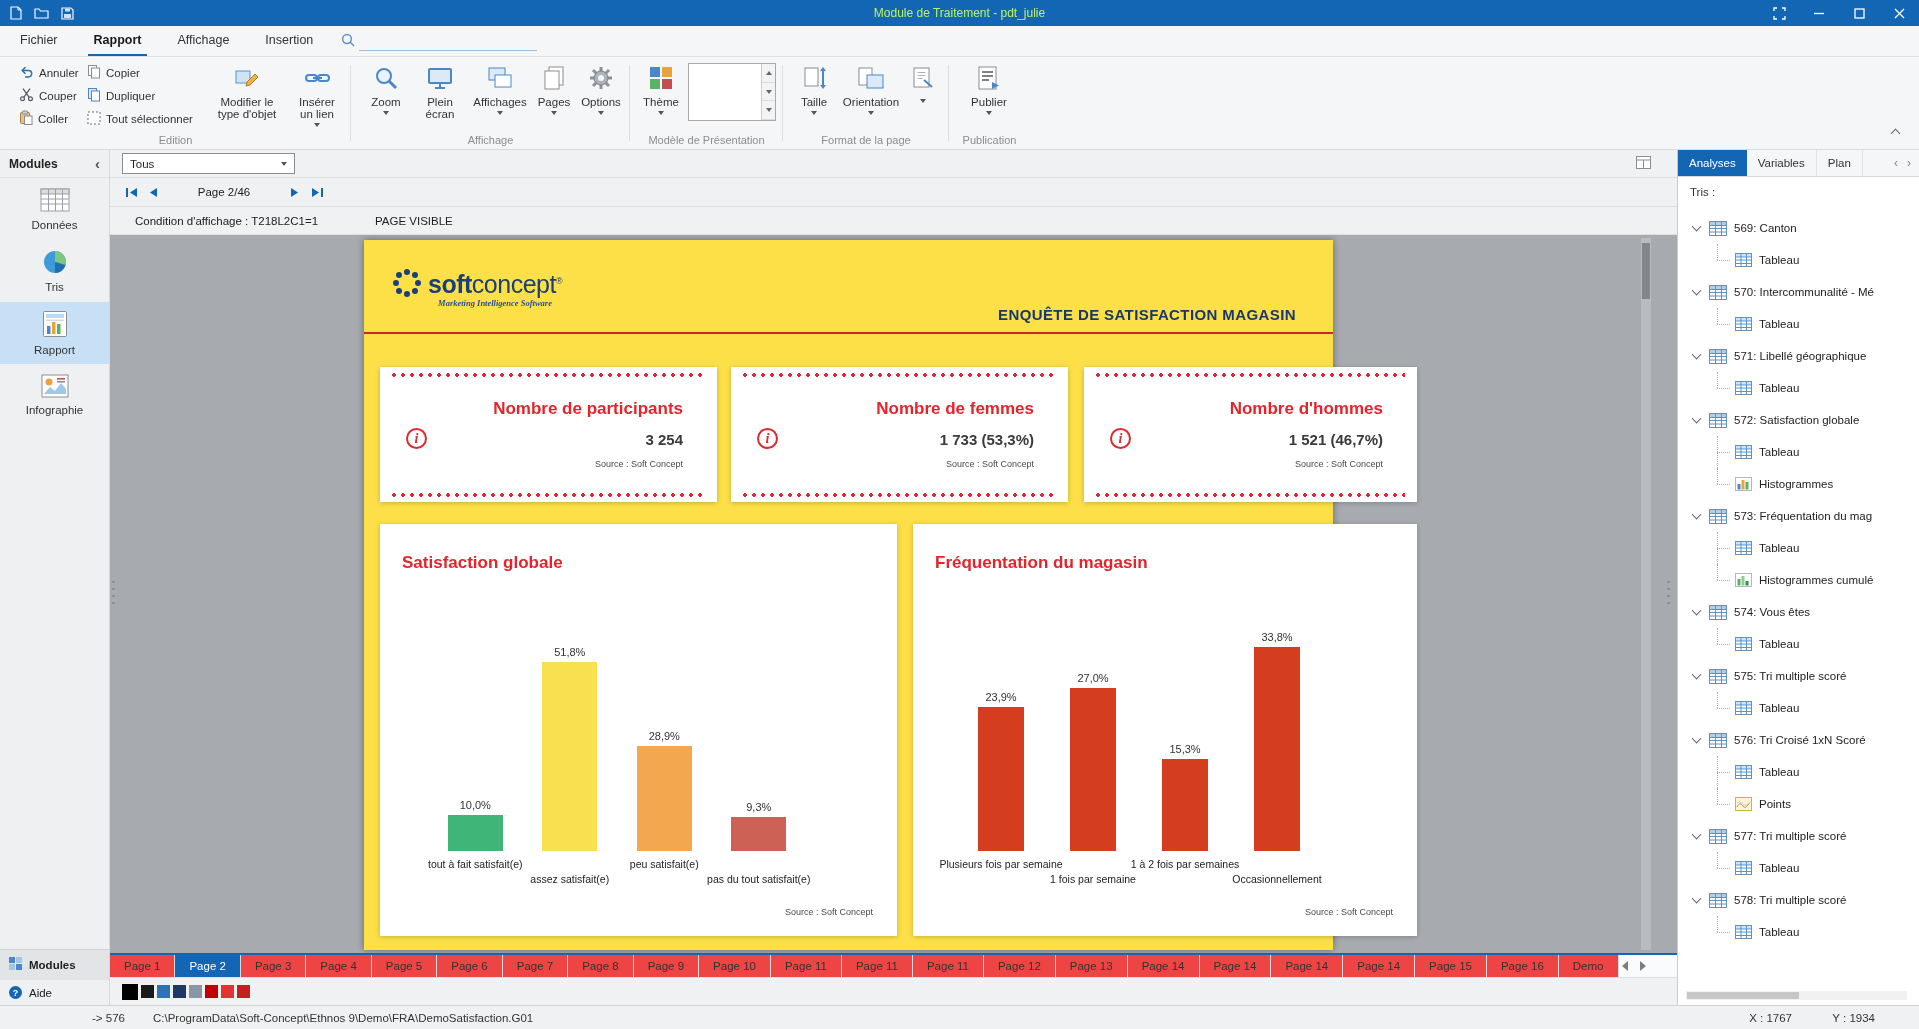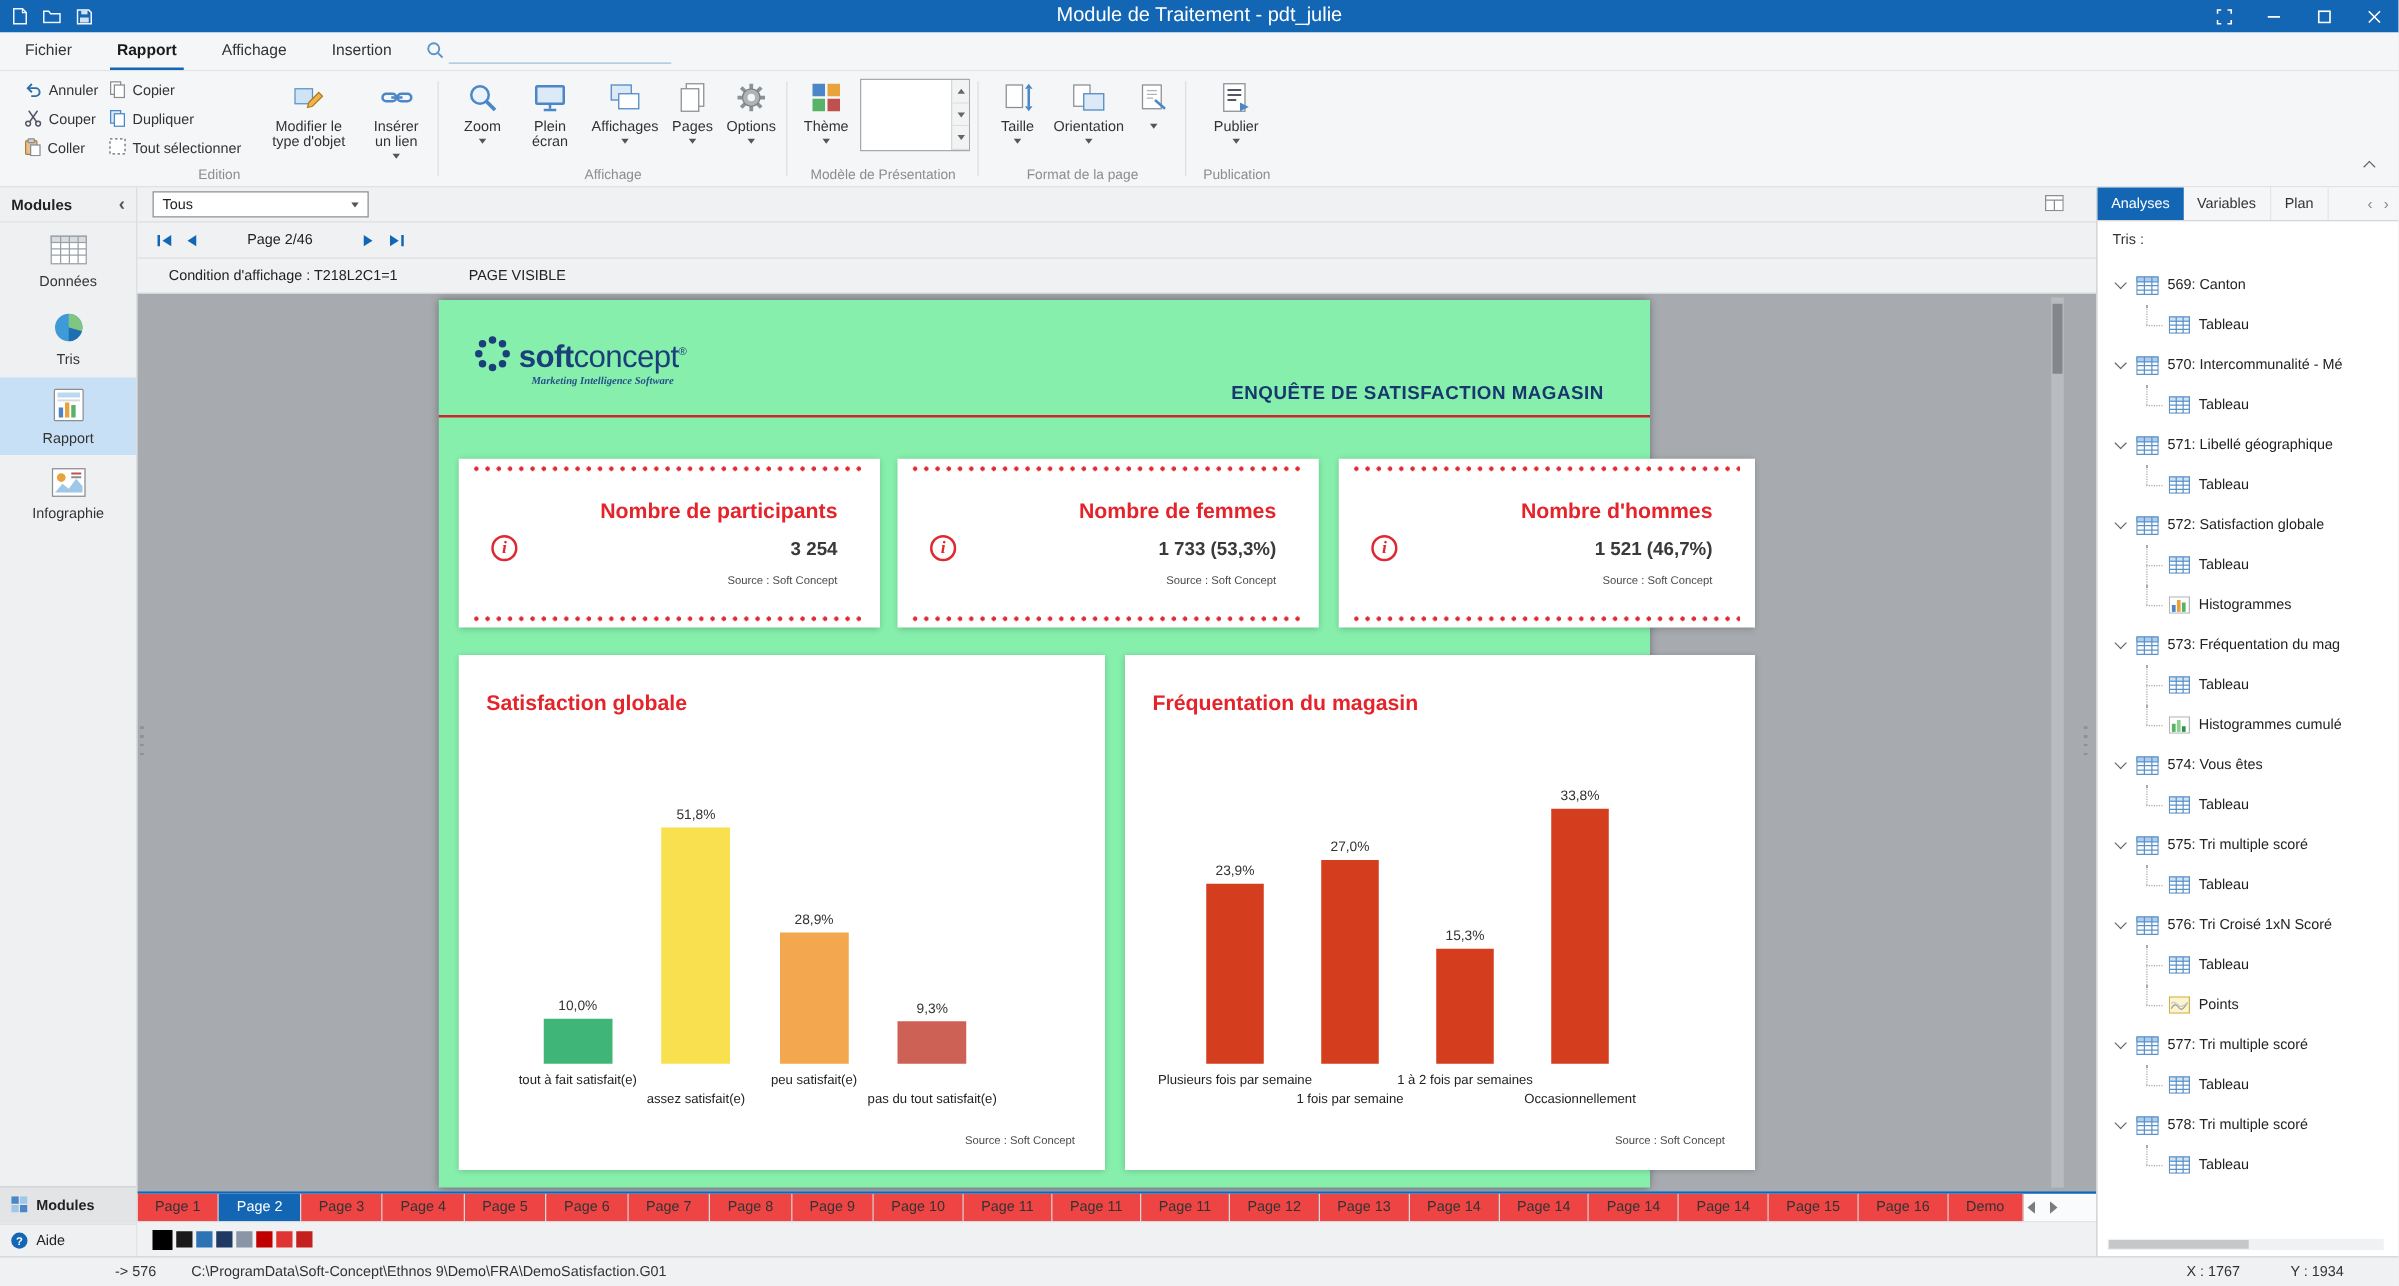--- a/index.html
+++ b/index.html
@@ -4,21 +4,21 @@
 <style>
   * { margin:0; padding:0; box-sizing:border-box; }
   html,body { width:1919px; height:1029px; }
   body { font-family:"Liberation Sans","DejaVu Sans",sans-serif; font-size:12px; color:#222; overflow:hidden; background:#fff; }
   .app { position:relative; width:1919px; height:1029px; background:#f0f1f2; overflow:hidden; }
 
   
   .titlebar { position:absolute; left:0; top:0; width:100%; height:26px; background:#1366b4; display:flex; align-items:center; color:#fff; }
   .tb-icons { display:flex; gap:12px; padding-left:10px; align-items:center; z-index:2; }
   .tb-icon { display:flex; align-items:center; opacity:.95; }
-  .tb-title { position:absolute; left:0; right:0; text-align:center; font-size:16px; color:#ffffff; }
+  .tb-title { position:absolute; left:0; right:0; text-align:center; font-size:12px; color:#bef264; }
   .tb-controls { margin-left:auto; display:flex; height:100%; z-index:2; }
   .tb-btn { width:40px; height:100%; display:flex; align-items:center; justify-content:center; }
 
   
   .menubar { position:absolute; top:26px; left:0; width:100%; height:31px; background:#f5f6f7; border-bottom:1px solid #e0e2e4; display:flex; align-items:center; }
   .menu-tab { padding:0 6px; height:100%; display:flex; align-items:center; font-size:12.5px; color:#333; border-bottom:2px solid transparent; }
   .menu-tab.active { border-bottom:2px solid #1366b4; color:#1a1a1a; font-weight:bold; }
   .menu-search { display:flex; align-items:center; margin-left:22px; }
   .menu-search-input { width:178px; height:20px; border:none; border-bottom:1px solid #9dbfdd; background:transparent; outline:none; font-size:12px; margin-left:4px; }
 
@@ -63,21 +63,21 @@
   .page-field { width:120px; text-align:center; font-size:11.5px; color:#222; }
   .trow3 { position:absolute; top:57px; left:0; right:0; height:28px; border-bottom:1px solid #dcdee0; display:flex; align-items:center; font-size:11.5px; color:#222; }
   .cond { margin-left:25px; }
   .visible-flag { position:absolute; left:265px; }
   .viewport { position:absolute; top:85px; left:0; right:0; bottom:52px; background:#a7abb0; overflow:hidden; }
   .grip { position:absolute; width:3px; height:26px; top:50%; margin-top:-13px; background:repeating-linear-gradient(#8d9195 0 2px, transparent 2px 7px); }
   .vscroll { position:absolute; right:26px; top:3px; bottom:3px; width:10px; background:#b9bcbe; }
   .vthumb { position:absolute; top:5px; left:1px; width:8px; height:56px; background:#84878a; }
 
   
-  .page { position:absolute; left:241px; top:5px; bottom:3px; width:969px; background:#86efac; box-shadow:0 0 7px rgba(0,0,0,.4); }
+  .page { position:absolute; left:254px; top:5px; bottom:3px; width:969px; background:#fde047; box-shadow:0 0 7px rgba(0,0,0,.4); }
   .logo { position:absolute; left:28px; top:28px; display:flex; gap:6px; }
   .logo-texts { display:flex; flex-direction:column; }
   .logo-word { font-size:25px; line-height:26px; color:#1b3f7a; letter-spacing:-.5px; }
   .logo-word b { font-weight:bold; }
   .logo-reg { font-size:9px; vertical-align:super; }
   .logo-tagline { font-size:8.5px; font-style:italic; color:#28508c; text-align:center; margin-top:1px; font-family:"Liberation Serif","DejaVu Serif",serif;font-weight:bold; }
   .report-title { position:absolute; right:37px; top:66px; font-size:15px; font-weight:bold; color:#17386e; letter-spacing:.4px; }
   .red-rule { position:absolute; left:0; right:0; top:92px; height:2px; background:#cf2430; }
 
   .kpi { position:absolute; top:127px; height:135px; background:#fff; box-shadow:0 1px 5px rgba(0,0,0,.22); }

